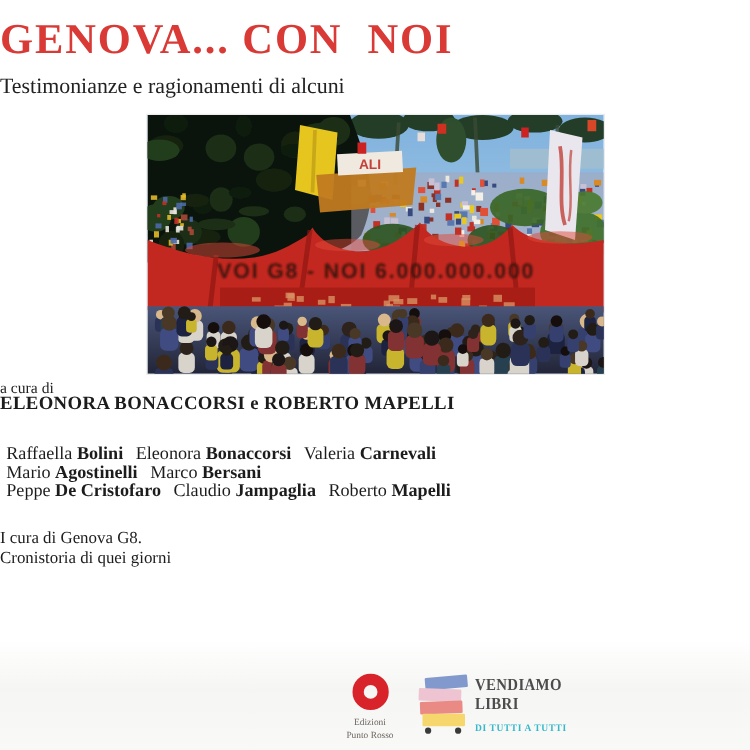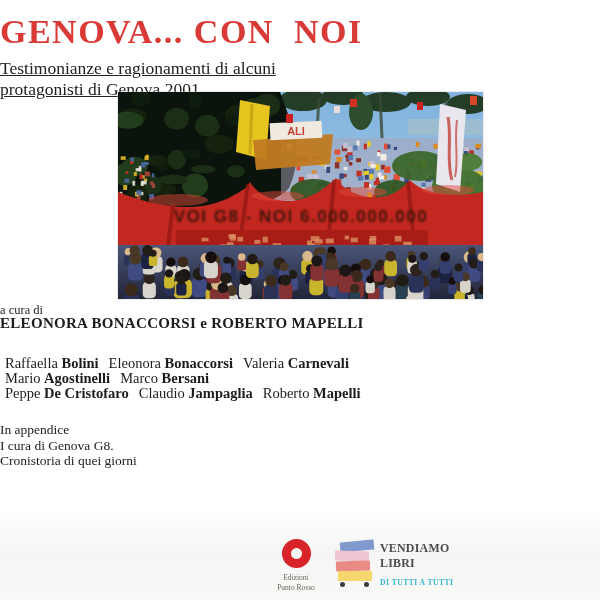--- a/index.html
+++ b/index.html
@@ -6,21 +6,21 @@
   .page {
     position:relative; width:600px; height:600px; background:#ffffff;
     font-family:"Liberation Serif", serif; overflow:hidden;
   }
   .ctr { position:absolute; left:0; width:100%; color:#1c1c1c; }
 
   .title {
     top:13px; font-size:34px; font-weight:bold; letter-spacing:1.5px;
     white-space:pre;
   }
-  .subtitle { top:58px; font-size:17.5px; line-height:1.22; color:#222;text-decoration:underline; }
+  .subtitle { top:58px; font-size:17.5px; line-height:1.22; color:#222; }
 
   .photo-frame {
     position:absolute; left:118px; top:92px; width:365px; height:207px;
     box-shadow:0 0 0 1px rgba(200,200,200,.35);
   }
   .photo-frame svg { display:block; }
 
   .acura    { top:303px; font-size:12.5px; }
   .curators { top:315px; font-size:15px; font-weight:bold; letter-spacing:.3px; }
 
@@ -65,21 +65,20 @@
 </style>
 </head>
 <body>
 
 <div class="page">
 
   <div class="ctr title" style="color: rgb(217, 58, 54);">GENOVA... CON  NOI</div>
 
   <div class="ctr subtitle">
     <div>Testimonianze e ragionamenti di alcuni</div>
-    <div>protagonisti di Genova 2001</div>
   </div>
 
   <div class="photo-frame">
     <svg width="365" height="207" viewBox="0 0 365 207">
       <defs>
         <linearGradient id="sky" x1="0" y1="0" x2="0" y2="1">
           <stop offset="0" stop-color="#7fb2de"></stop>
           <stop offset="1" stop-color="#b9d3e6"></stop>
         </linearGradient>
         <linearGradient id="crowdgrad" x1="0" y1="0" x2="0" y2="1">
@@ -864,21 +863,20 @@
   <div class="ctr curators">ELEONORA BONACCORSI e ROBERTO MAPELLI</div>
   <div class="ctr acura">a cura di</div>
 
   <div class="ctr contrib-list" id="contributors-list">
       <div class="contrib-line"><span class="contrib-name">Raffaella <b>Bolini</b></span><span class="contrib-name">Eleonora <b>Bonaccorsi</b></span><span class="contrib-name">Valeria <b>Carnevali</b></span></div>
       <div class="contrib-line"><span class="contrib-name">Mario <b>Agostinelli</b></span><span class="contrib-name">Marco <b>Bersani</b></span></div>
       <div class="contrib-line"><span class="contrib-name">Peppe <b>De Cristofaro</b></span><span class="contrib-name">Claudio <b>Jampaglia</b></span><span class="contrib-name">Roberto <b>Mapelli</b></span></div>
     </div>
 
   <div class="ctr appendix">
-    <div>In appendice</div>
     <div>I cura di Genova G8.</div>
     <div>Cronistoria di quei giorni</div>
   </div>
 
   <div class="bottom-shade"></div>
 
   <div class="pr-logo">
     <div class="pr-ring" style="border-color: rgb(216, 35, 42);"></div>
     <div class="pr-name">
       <div>Edizioni</div>

